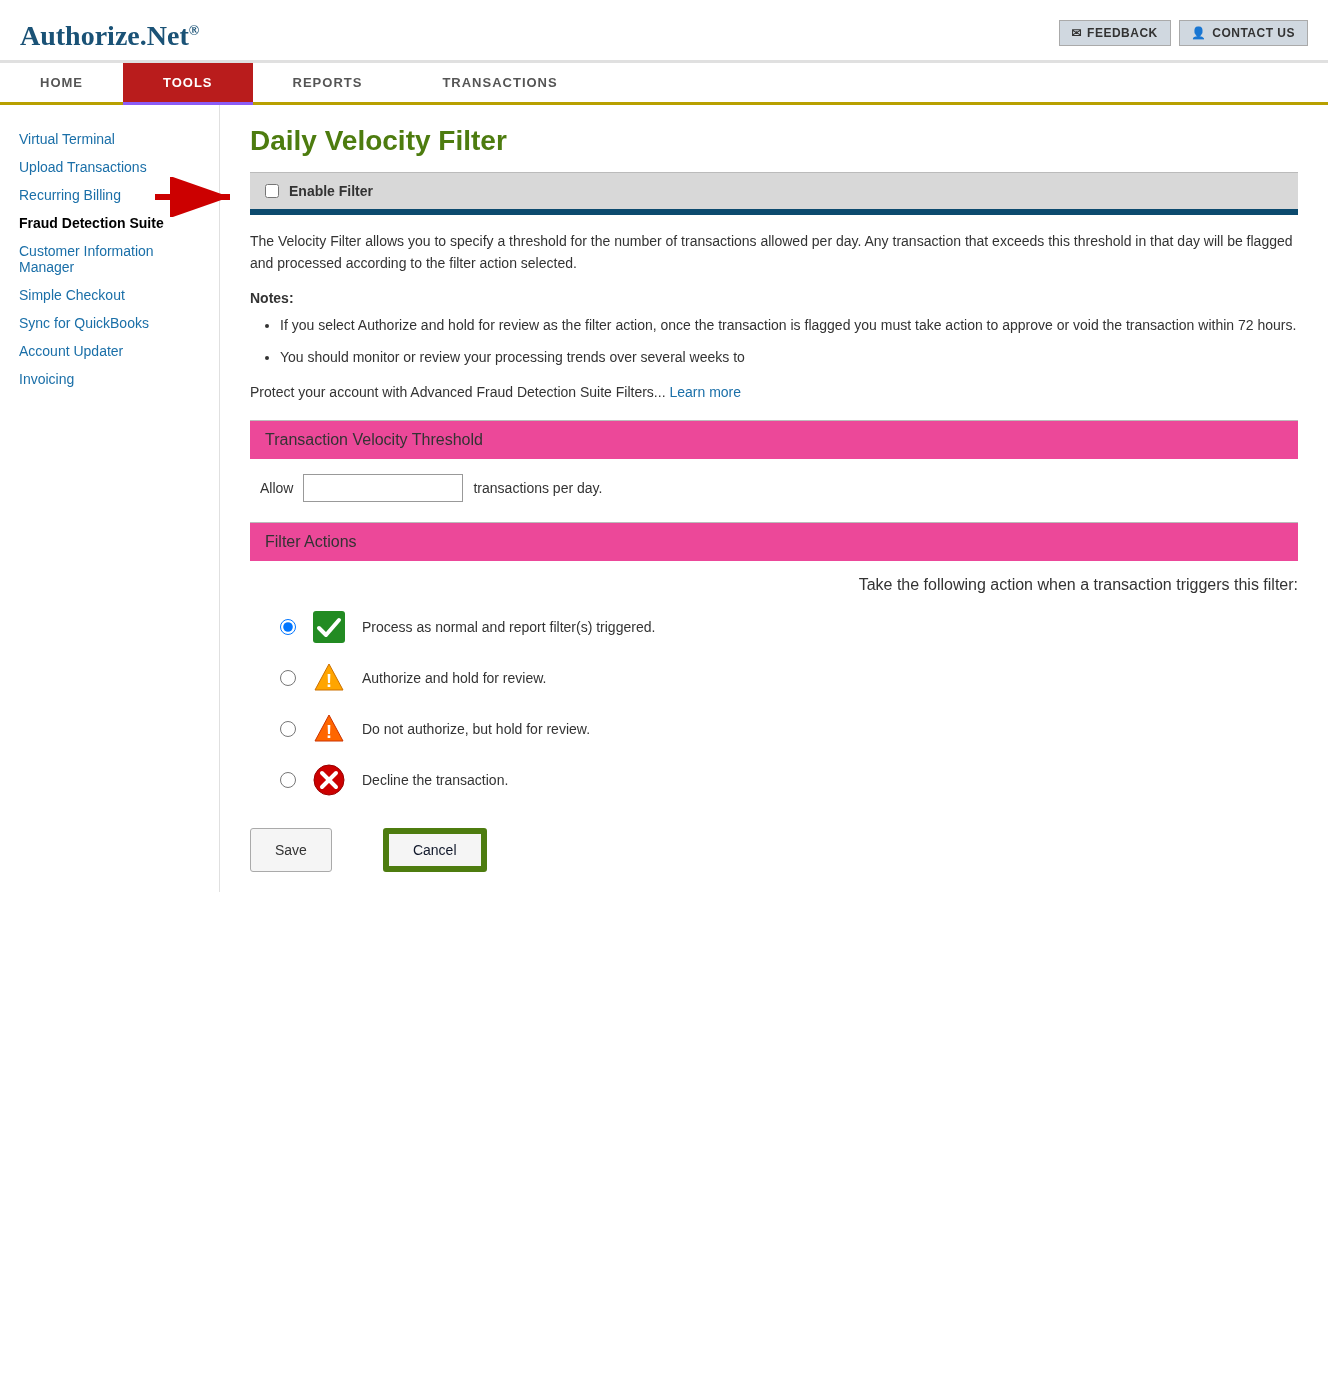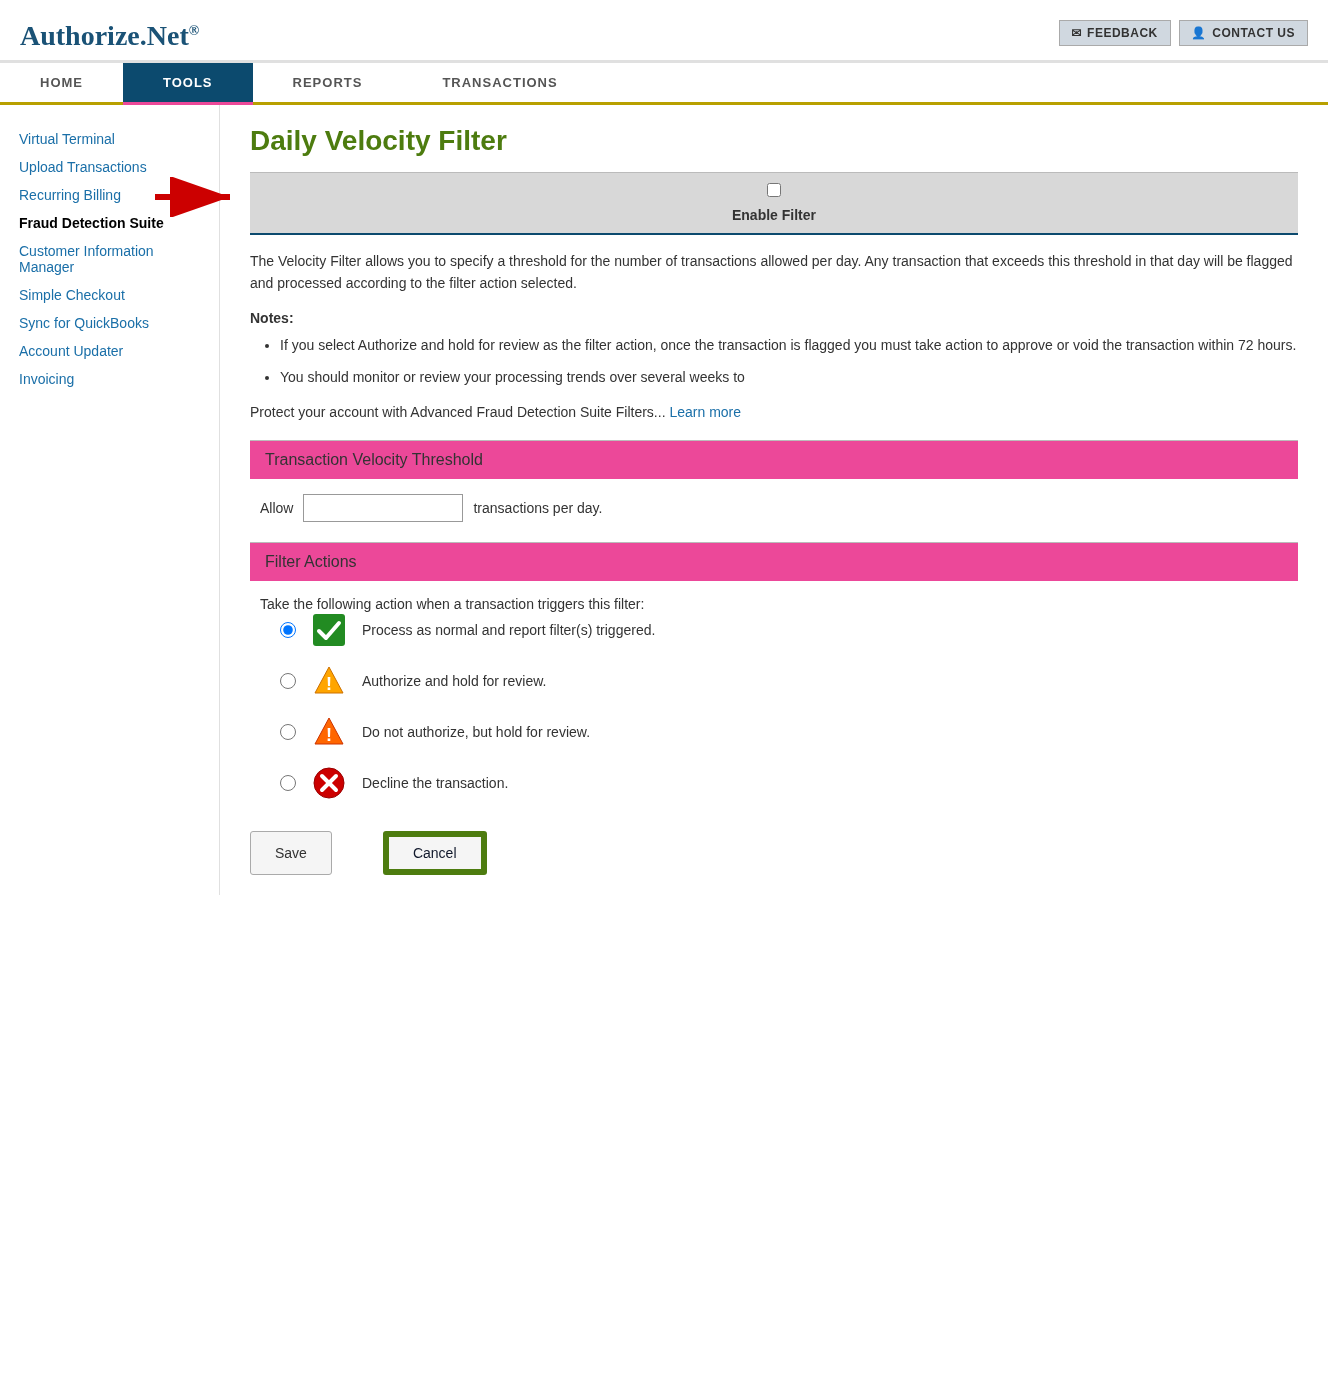--- a/index.html
+++ b/index.html
@@ -11,58 +11,58 @@
     .logo span { color: #1a5276; }
     .logo sup { font-size: 14px; }
 
     
     .top-actions { float: right; margin-top: 10px; display: flex; gap: 8px; }
     .top-btn { background: #d0d8e0; border: 1px solid #aaa; padding: 5px 12px; font-size: 12px; font-weight: bold; color: #333; cursor: pointer; display: flex; align-items: center; gap: 5px; letter-spacing: 0.5px; }
 
     
     .nav-bar { display: flex; background: #fff; border-bottom: 3px solid #b8a000; }
     .nav-item { padding: 12px 40px; font-size: 13px; font-weight: bold; color: #555; letter-spacing: 1px; cursor: pointer; text-transform: uppercase; }
-    .nav-item.active { background: #0c4a6e; color: #fff; border-bottom: 3px solid #ec4899; margin-bottom: -3px; }
+    .nav-item.active { background: #b91c1c; color: #fff; border-bottom: 3px solid #8b5cf6; margin-bottom: -3px; }
 
     
     .main-layout { display: flex; }
 
     
     .sidebar { width: 220px; min-width: 220px; padding: 20px 15px; border-right: 1px solid #e0e0e0; background: #fff; }
     .sidebar-item { padding: 6px 4px; font-size: 14px; color: #1a6fa8; cursor: pointer; display: block; }
     .sidebar-item.active { font-weight: bold; color: #000; cursor: default; }
 
     
     .content { flex: 1; padding: 20px 30px; position: relative; }
 
     
     .page-title { font-size: 28px; color: #4d7c0f; font-weight: bold; margin-bottom: 15px; }
 
     
-    .enable-filter-row { background: #d8d8d8; padding: 10px 15px; display: flex; align-items: center; gap: 10px; margin-bottom: 15px; border-top: 1px solid #bbb; border-bottom: 2px solid #0c4a6e; flex-direction: column; }
+    .enable-filter-row { background: #d8d8d8; padding: 10px 15px; display: flex; align-items: center; gap: 10px; margin-bottom: 15px; border-top: 1px solid #bbb; border-bottom: 6px solid #0c4a6e; }
     .enable-filter-label { font-weight: bold; font-size: 14px; }
 
     
     .description { font-size: 14px; line-height: 1.6; margin-bottom: 15px; color: #333; }
     .notes-label { font-weight: bold; margin-bottom: 8px; }
     .notes-list { margin-left: 30px; margin-bottom: 15px; }
     .notes-list li { margin-bottom: 10px; line-height: 1.6; }
 
     .learn-more-text { margin-bottom: 20px; font-size: 14px; }
     .learn-more-link { color: #1a6fa8; text-decoration: none; text-align: center; }
 
     
     .section-header { background: #ec4899; padding: 10px 15px; font-size: 16px; font-weight: normal; color: #333; margin-bottom: 15px; border-top: 1px solid #bbb; }
 
     
     .threshold-row { display: flex; align-items: center; gap: 10px; margin-bottom: 20px; padding-left: 10px; }
     .threshold-input { width: 160px; border: 1px solid #999; padding: 5px 8px; font-size: 14px; }
 
     
-    .filter-actions-desc { font-size: 14px; padding-left: 10px; }
+    .filter-actions-desc { margin-bottom: 15px; font-size: 16px; padding-left: 10px; text-align: right; }
 
     .radio-option { display: flex; align-items: center; gap: 15px; margin-bottom: 15px; padding-left: 30px; }
     .radio-icon { width: 36px; height: 36px; display: flex; align-items: center; justify-content: center; }
     .radio-label { font-size: 14px; }
 
     
     .btn-row { display: flex; gap: 28px; margin-top: 20px; padding-top: 10px; }
     .btn { padding: 8px 24px; font-size: 14px; cursor: pointer; border-radius: 3px; }
     .btn-save { background: #f5f5f5; border: 1px solid #aaa; color: #333; }
     .btn-cancel { background: #f5f5f5; border: 6px solid #4d7c0f; color: #0f172a; margin-left: 23px; }

